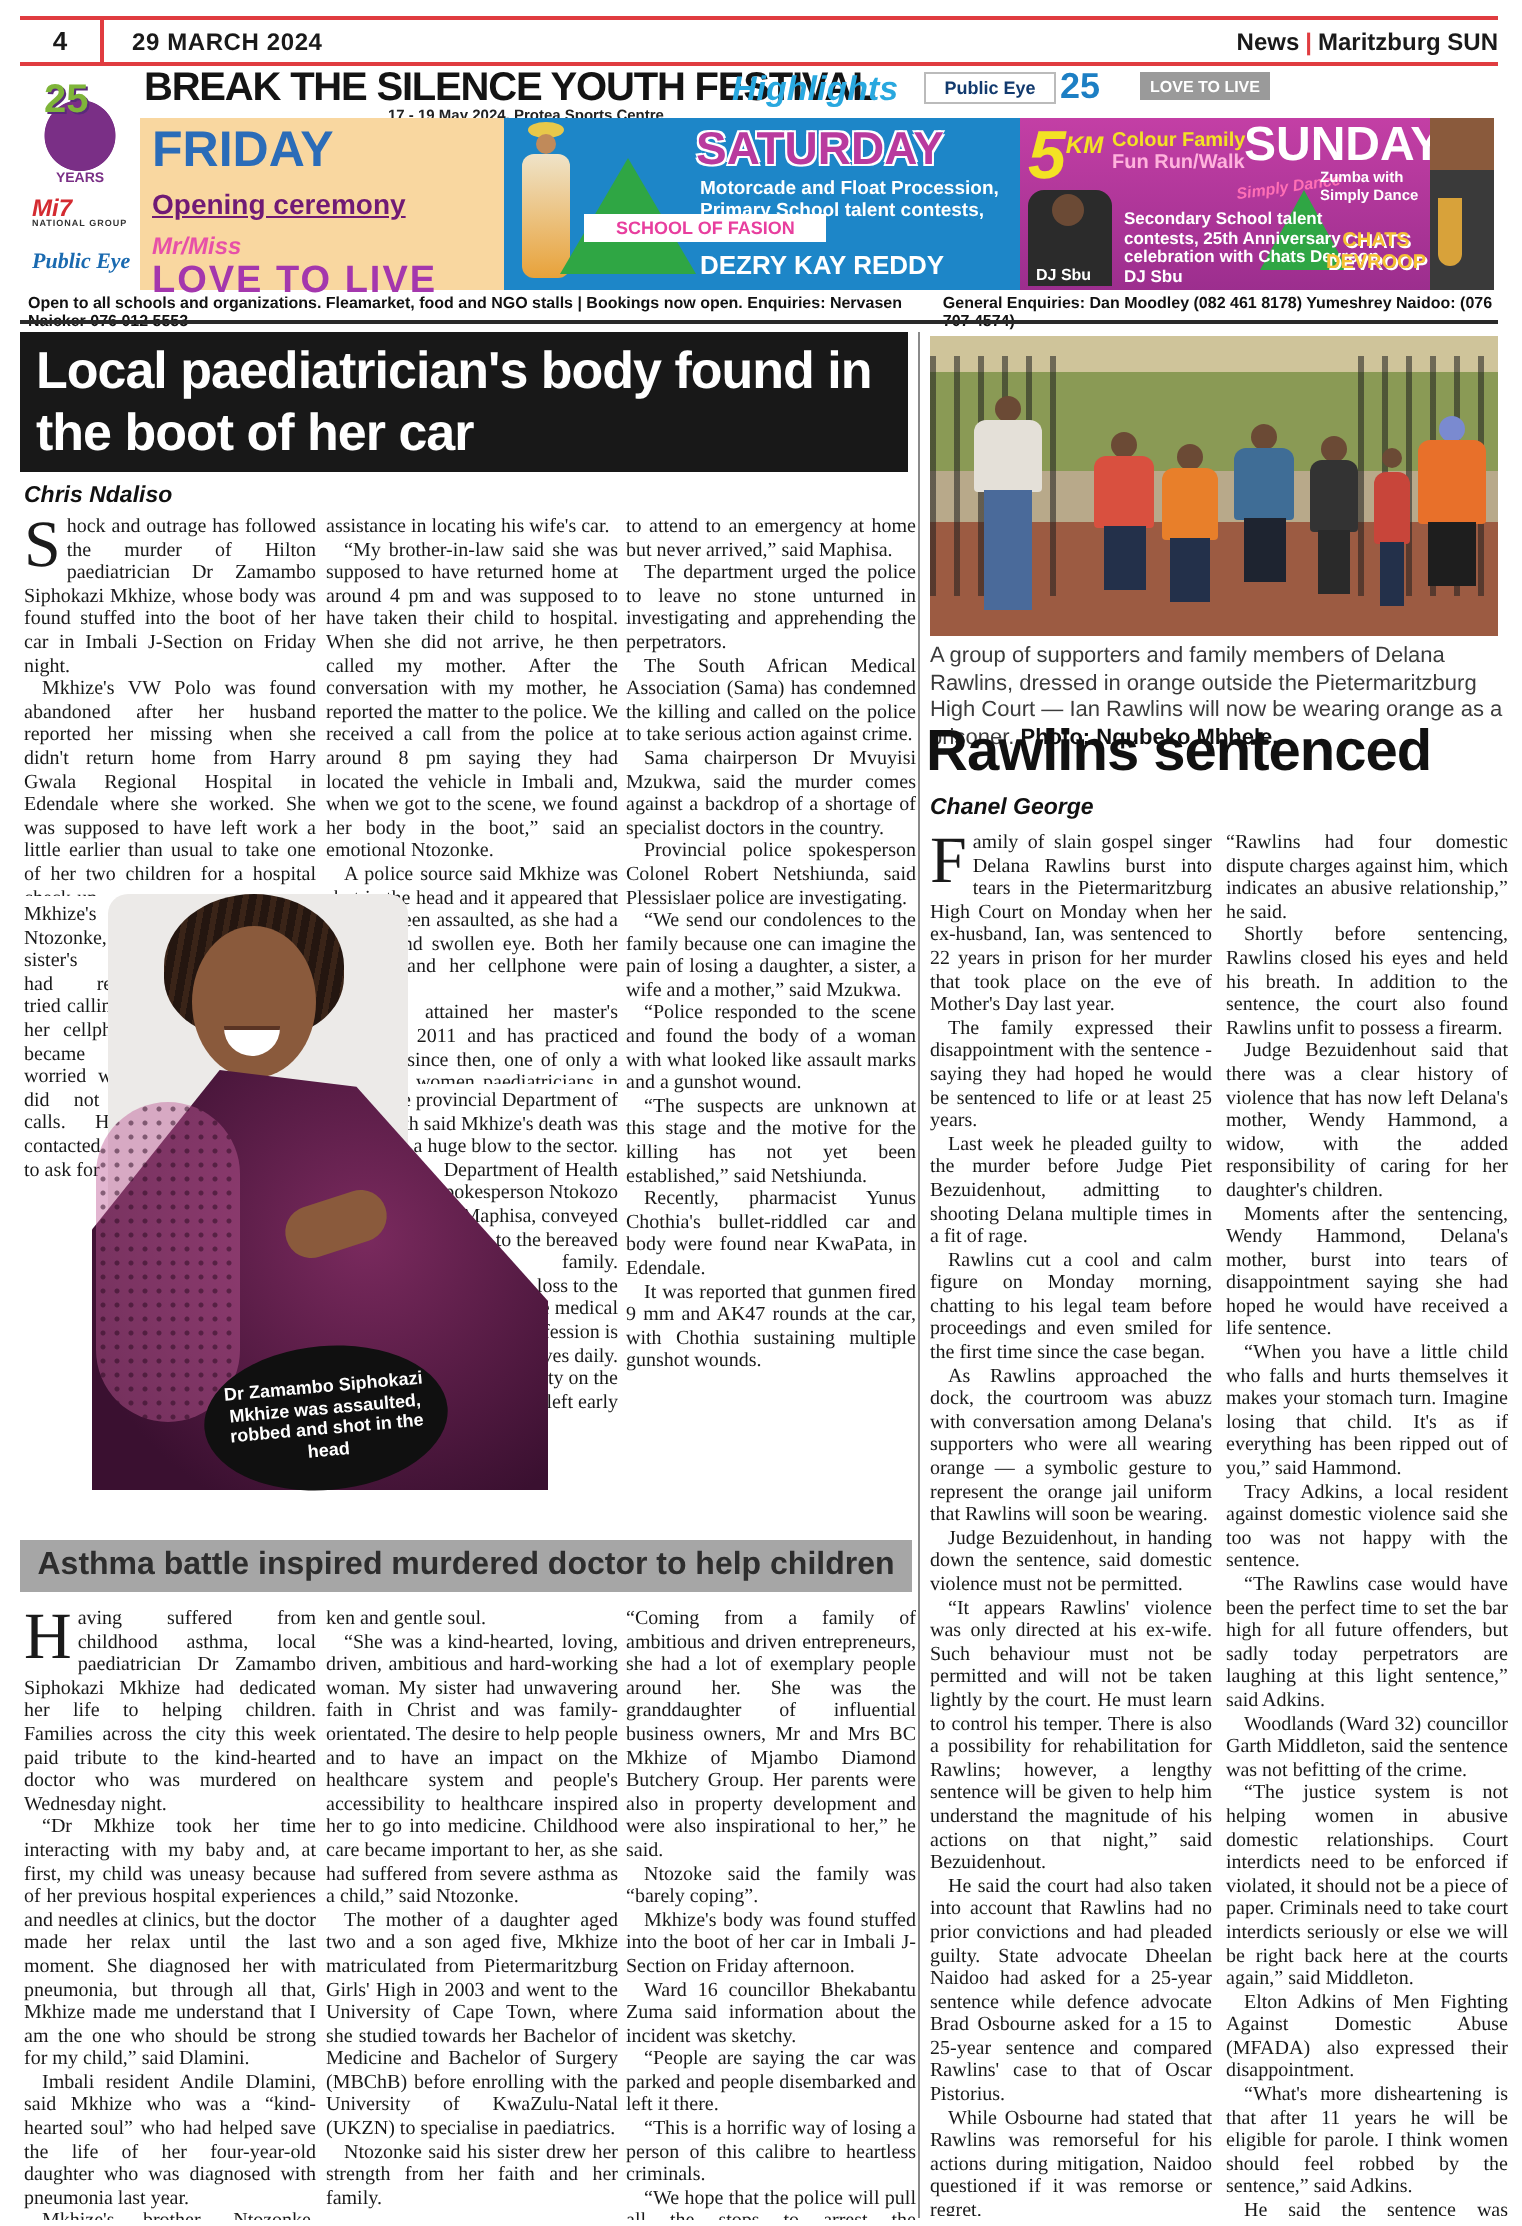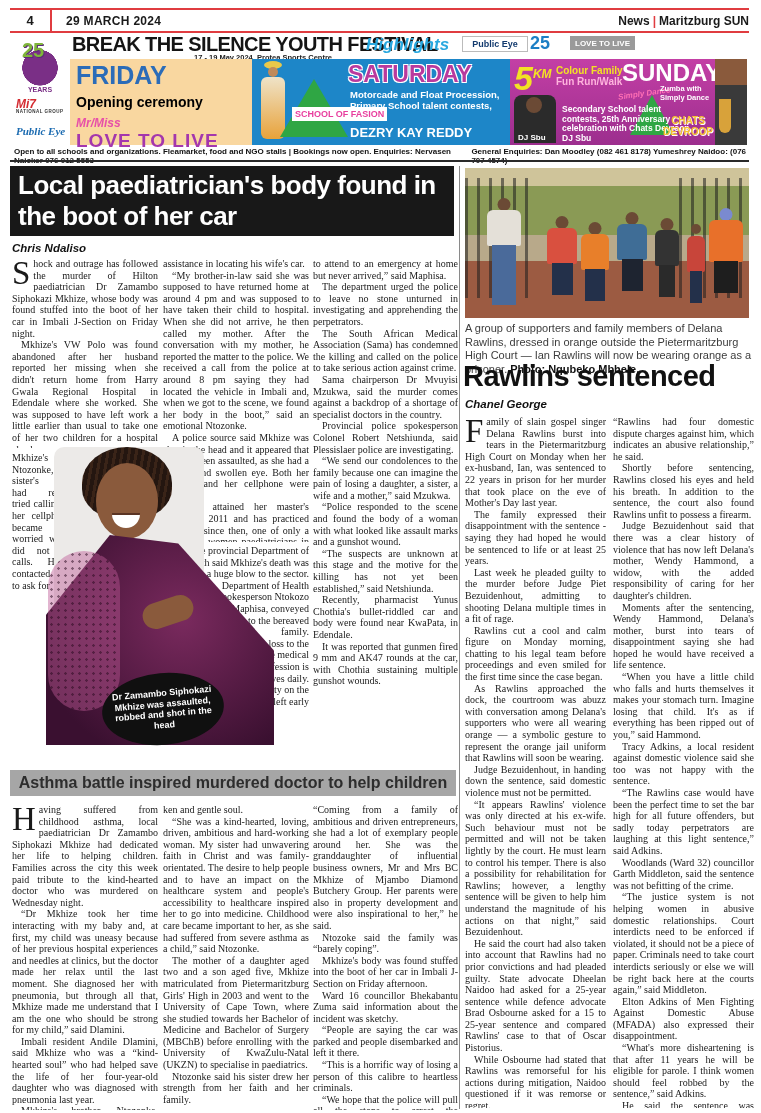--- a/index.html
+++ b/index.html
@@ -25,30 +25,30 @@
   .pe i{font-family:"Liberation Serif",serif;color:#1a6ab0;}
   .ad-title{left:58px;top:0;width:300px;font:900 20px "Liberation Sans",sans-serif;color:#141414;letter-spacing:-.6px;white-space:nowrap;}
   .ad-high{left:352px;top:2px;font:italic 900 17px "Liberation Sans",sans-serif;color:#29a8df;}
   .ad-sub{left:180px;top:20px;font:bold 7.5px "Liberation Sans",sans-serif;color:#222;}
   .tr-pe{left:448px;top:3px;width:64px;height:14px;background:#fff;border:1px solid #bbb;font:bold 9px "Liberation Sans",sans-serif;color:#123a6e;display:flex;align-items:center;justify-content:center;}
   .tr-25{left:516px;top:0;font:900 18px "Liberation Sans",sans-serif;color:#1d7fc4;}
   .tr-ltl{left:556px;top:3px;height:14px;background:#9a9a9a;color:#fff;font:900 8px "Liberation Sans",sans-serif;display:flex;align-items:center;padding:0 5px;}
   .panels{left:56px;top:26px;width:677px;height:86px;display:flex;}
   .p-fri{width:182px;background:#f9d7a0;position:relative;padding:2px 6px;box-sizing:border-box;}
   .fri-day{font:900 25px "Liberation Sans",sans-serif;color:#2b6cb8;}
-  .fri-open{font:bold 14px "Liberation Sans",sans-serif;color:#000000;margin-top:4px;}
+  .fri-open{font:bold 14px "Liberation Sans",sans-serif;color:#701a75;margin-top:4px;text-decoration:underline;}
   .fri-mr{font:italic 900 12px "Liberation Sans",sans-serif;color:#e750a8;margin-top:6px;}
   .fri-ltl{font:900 19px "Liberation Sans",sans-serif;color:#a437ad;letter-spacing:1px;}
   .p-sat{width:258px;background:#1d86c8;position:relative;overflow:hidden;}
   .sat-woman{left:6px;top:2px;width:30px;height:80px;}
   .sat-woman .hat{position:absolute;left:6px;top:0;width:18px;height:8px;background:#e8c84a;border-radius:50%;}
   .sat-woman .head{position:absolute;left:10px;top:6px;width:10px;height:10px;background:#c08a5a;border-radius:50%;}
   .sat-woman .robe{position:absolute;left:3px;top:16px;width:24px;height:62px;background:linear-gradient(#efe3c8,#e8a23a);border-radius:6px;}
   .sat-tri{left:28px;top:20px;width:0;height:0;border-left:34px solid transparent;border-right:34px solid transparent;border-bottom:58px solid #2fa644;}
-  .sat-school{left:40px;top:48px;background:#fff;padding:2px 3px;font:900 9px "Liberation Sans",sans-serif;color:#e83e9e;text-align:center;line-height:10px;}
+  .sat-school{left:40px;top:48px;background:#fff;padding:2px 16px;font:900 9px "Liberation Sans",sans-serif;color:#e83e9e;text-align:center;line-height:10px;}
   .sat-day{left:96px;top:2px;font:900 23px "Liberation Sans",sans-serif;color:#b93a9e;text-shadow:1px 1px 0 #fff,-1px -1px 0 #fff,1px -1px 0 #fff,-1px 1px 0 #fff;}
   .sat-txt{left:98px;top:30px;width:152px;font:bold 9.5px "Liberation Sans",sans-serif;color:#fff;line-height:11px;}
   .sat-dezry{left:98px;top:66px;font:900 13px "Liberation Sans",sans-serif;color:#fff;}
   .p-sun{width:237px;background:linear-gradient(#c33fa5,#9c2e8e);position:relative;overflow:hidden;}
   .sun-5{left:4px;top:0;font:italic 900 34px "Liberation Sans",sans-serif;color:#f3e224;}
   .sun-5 sup{font-size:12px;}
   .sun-cf{left:46px;top:6px;font:900 10px "Liberation Sans",sans-serif;color:#f3e224;}
   .sun-fr{left:46px;top:17px;font:900 10px "Liberation Sans",sans-serif;color:#ffb3dd;}
   .sun-day{left:112px;top:0;font:900 24px "Liberation Sans",sans-serif;color:#fff;}
   .sun-zumba{left:150px;top:26px;width:58px;font:bold 7.5px "Liberation Sans",sans-serif;color:#fff;line-height:8.5px;}

